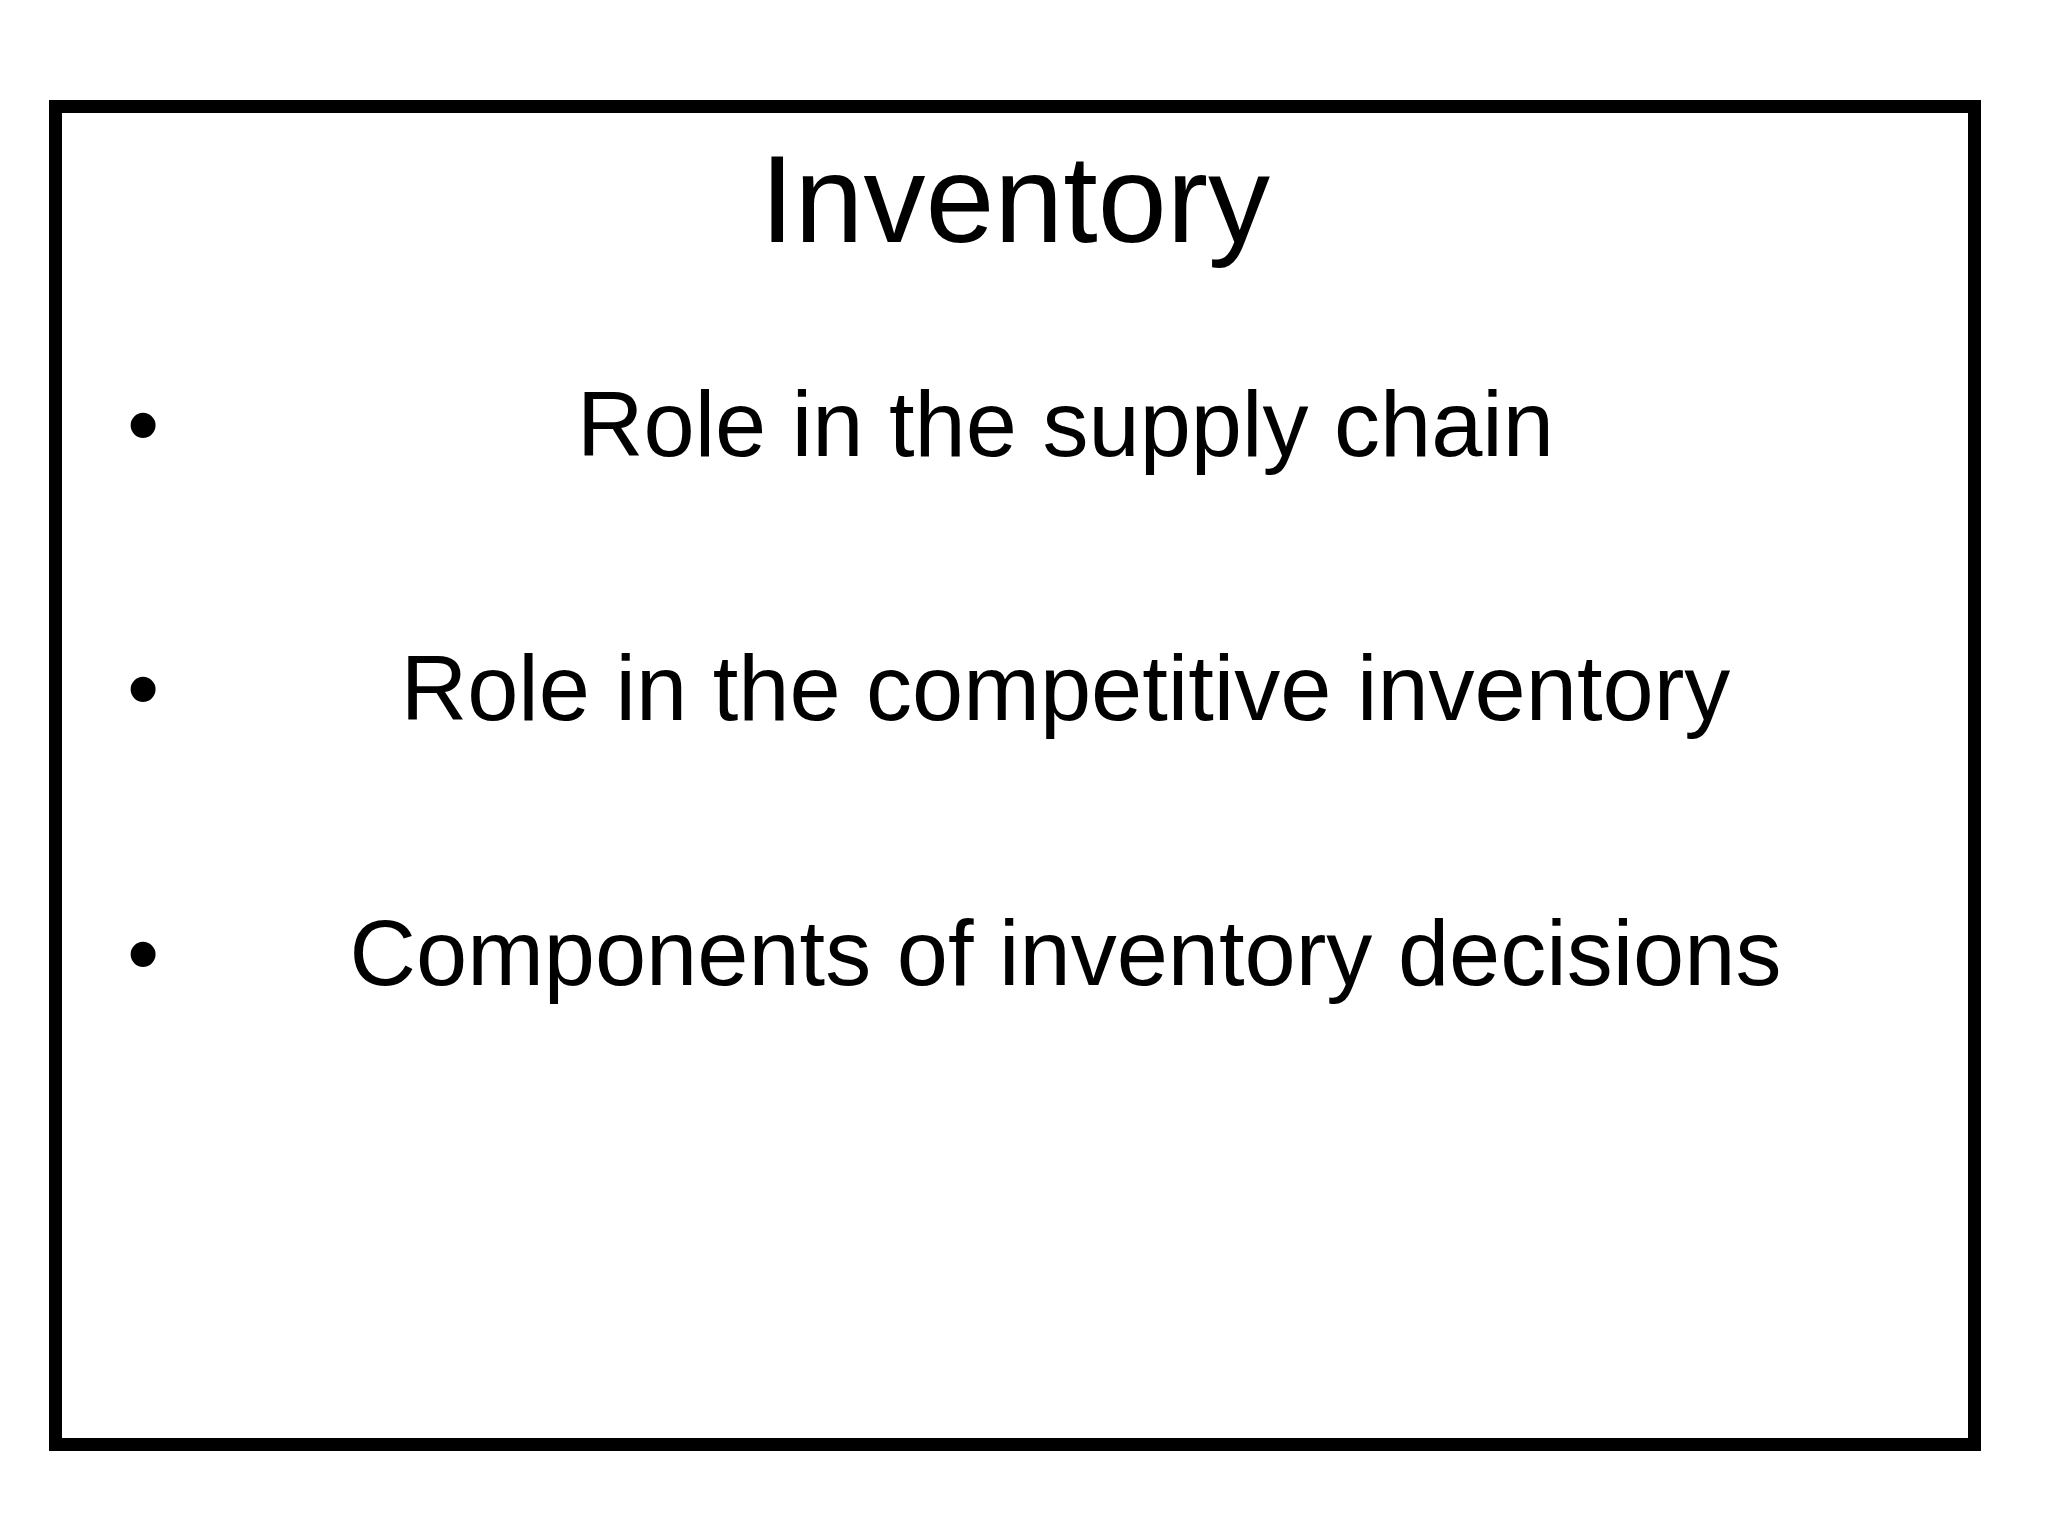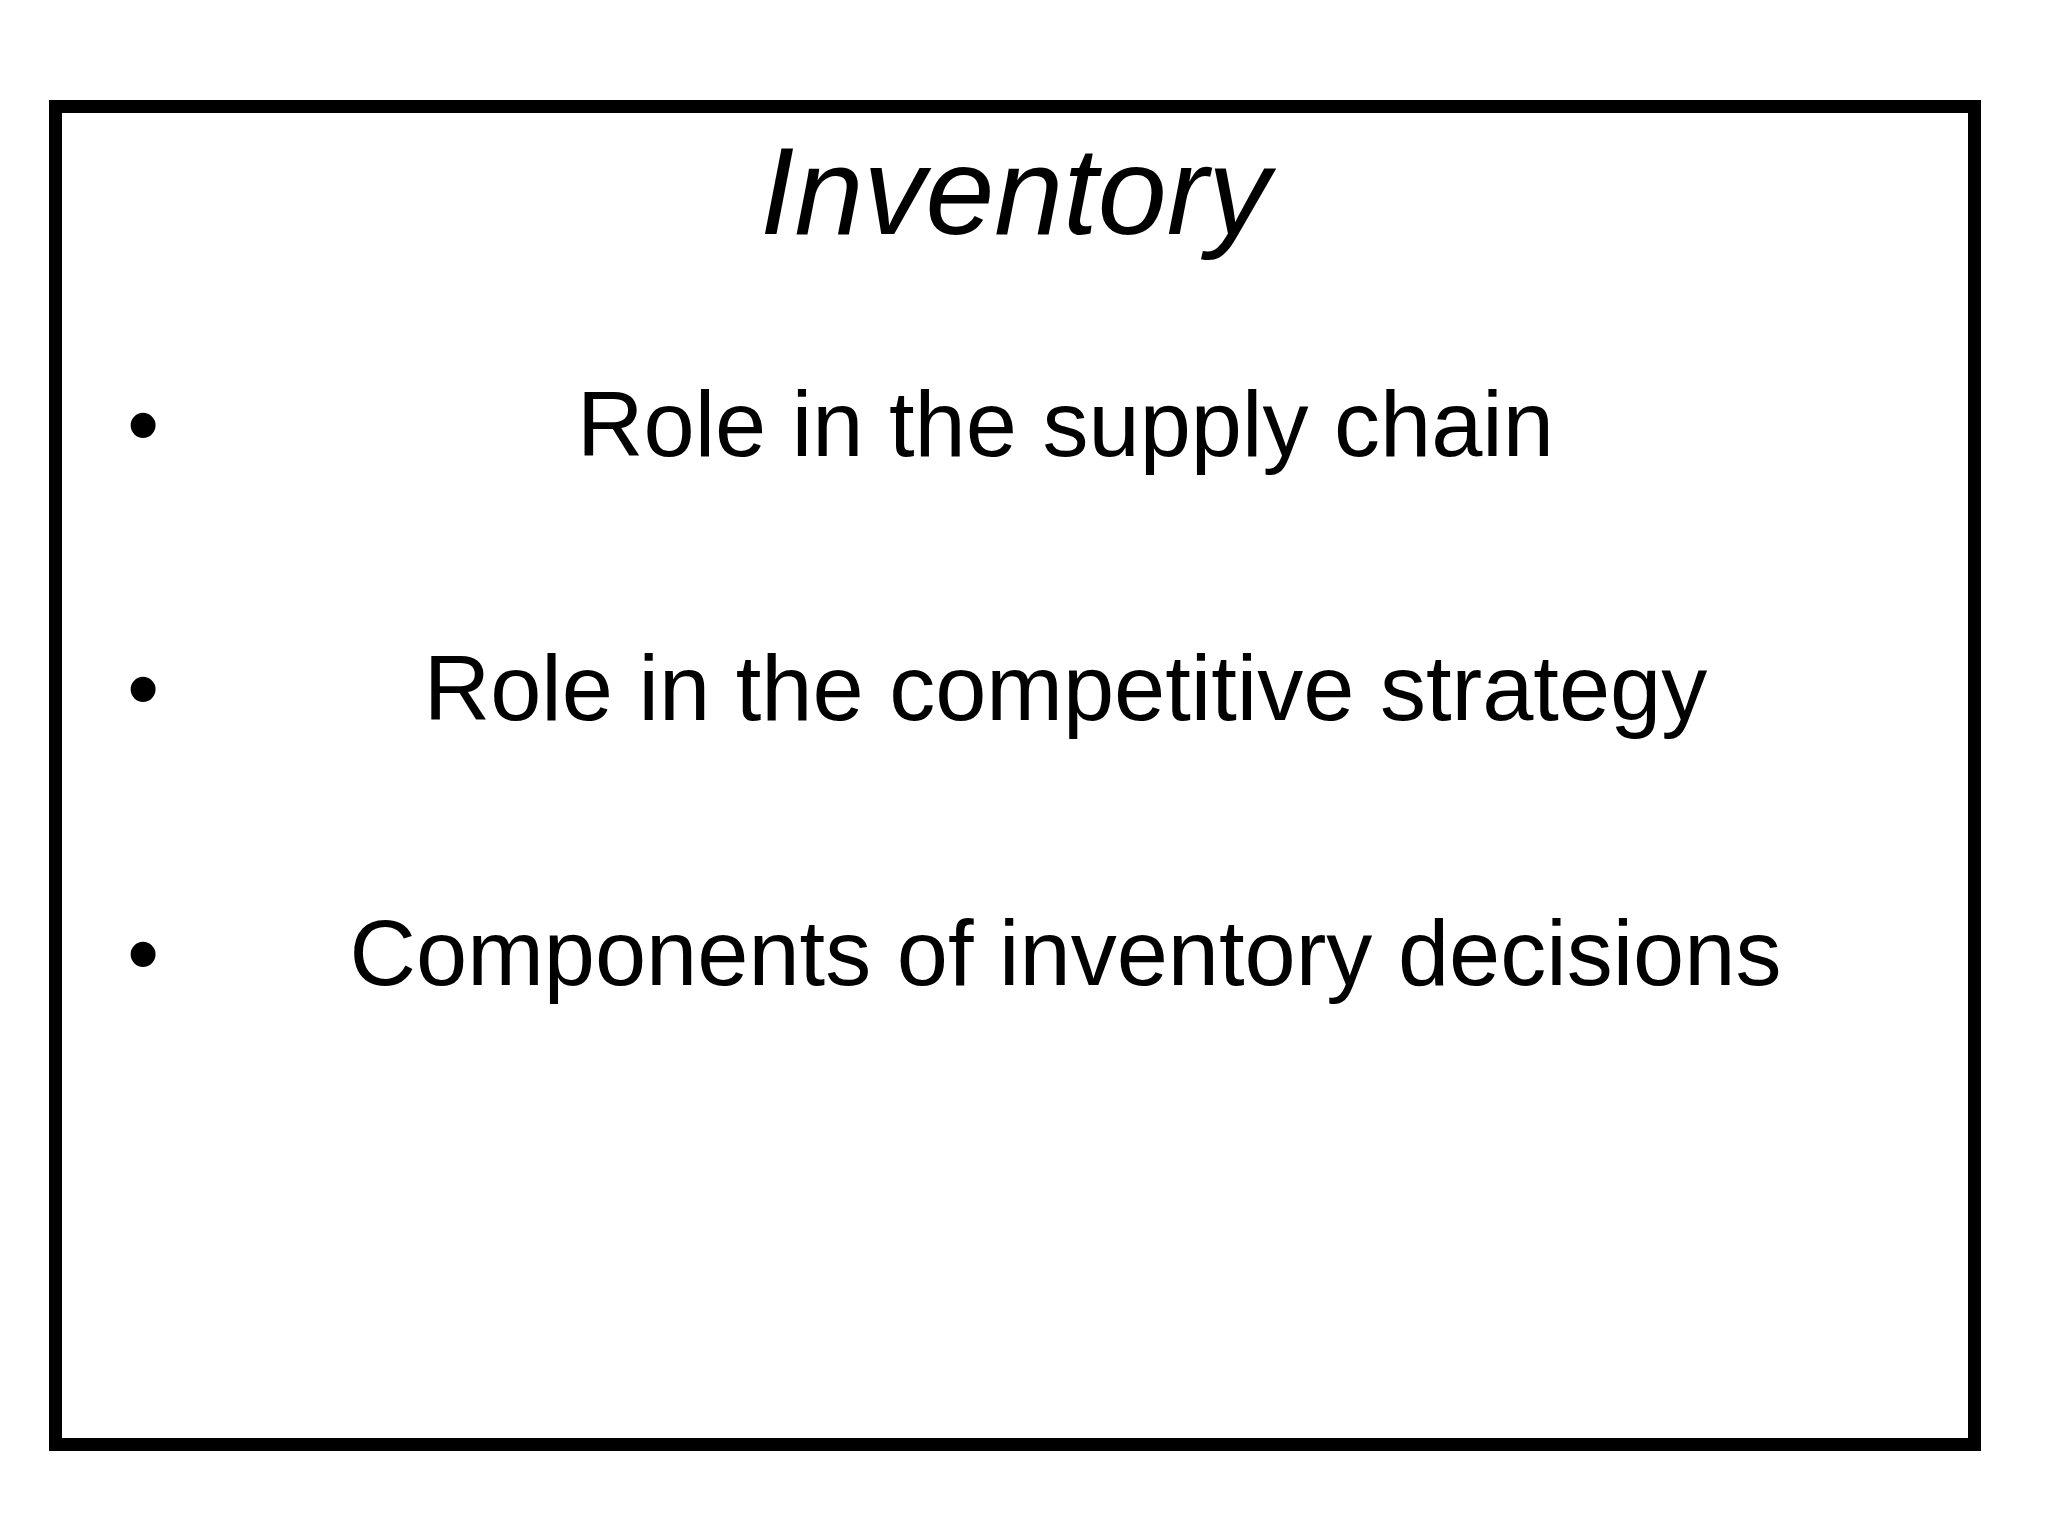--- a/index.html
+++ b/index.html
@@ -21,29 +21,28 @@
     left: 49px;
     top: 100px;
     width: 1932px;
     height: 1351px;
     box-sizing: border-box;
     border: 13px solid #000000;
     background: #ffffff;
   }
   .slide-title {
     position: absolute;
-    top: 4px;
+    top: 12px;
     left: 0;
     right: 0;
     text-align: center;
     font-size: 124px;
     line-height: 1.2;
     font-weight: 400;
     white-space: nowrap;
-    font-style: italic;
   }
   .bullet-list {
     position: absolute;
     top: 256px;
     left: 65px;
     right: 40px;
   }
   .bullet-item {
     display: flex;
     align-items: flex-start;
@@ -73,21 +72,21 @@
 
     <div class="bullet-list">
 
       <div class="bullet-item">
         <span class="bullet-dot">•</span>
         <span class="bullet-text">Role in the supply chain</span>
       </div>
 
       <div class="bullet-item">
         <span class="bullet-dot">•</span>
-        <span class="bullet-text">Role in the competitive strategy</span>
+        <span class="bullet-text">Role in the competitive inventory</span>
       </div>
 
       <div class="bullet-item">
         <span class="bullet-dot">•</span>
         <span class="bullet-text">Components of inventory decisions</span>
       </div>
 
     </div>
   </div>
 </div>

